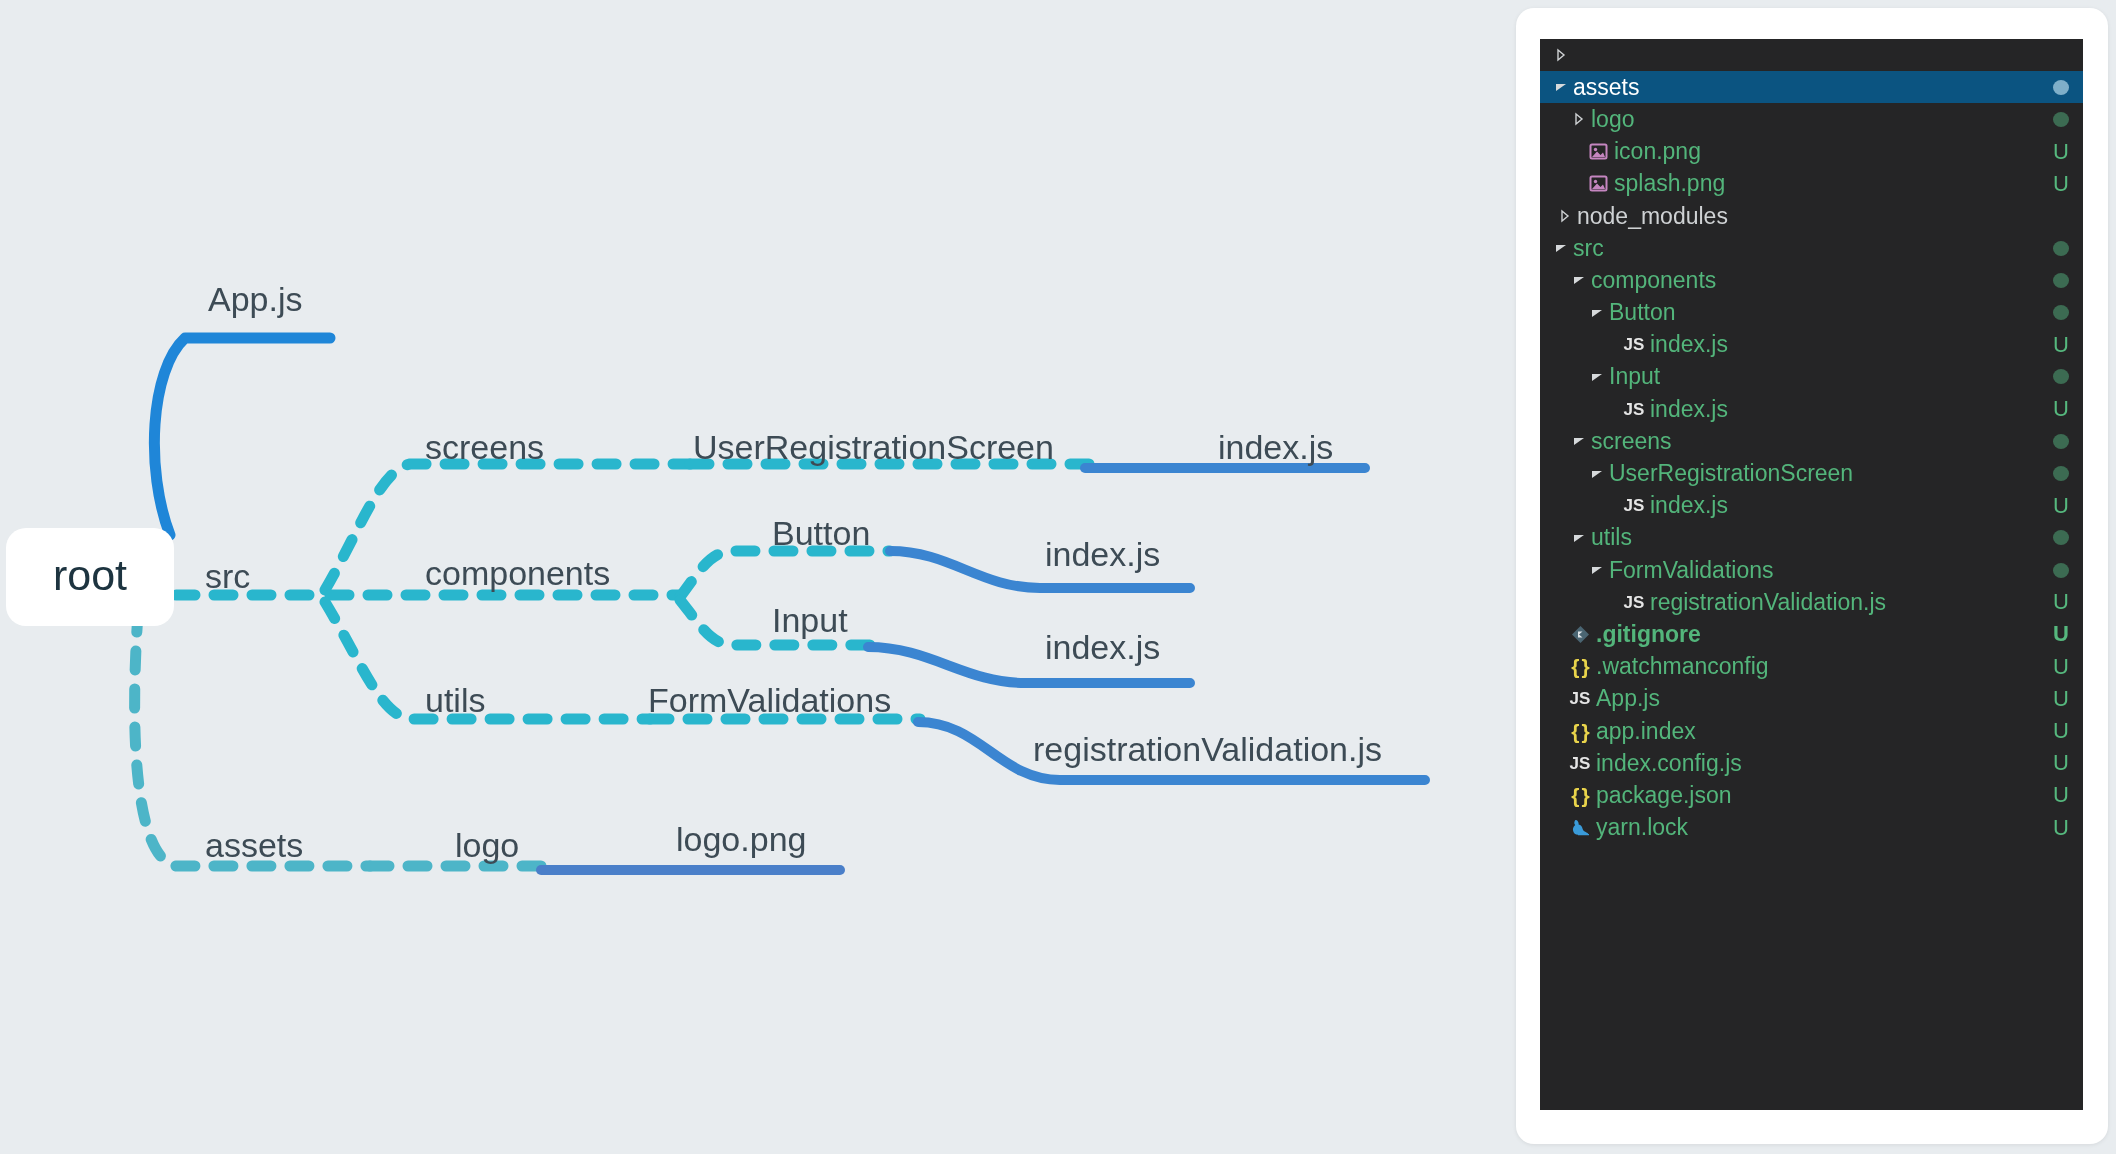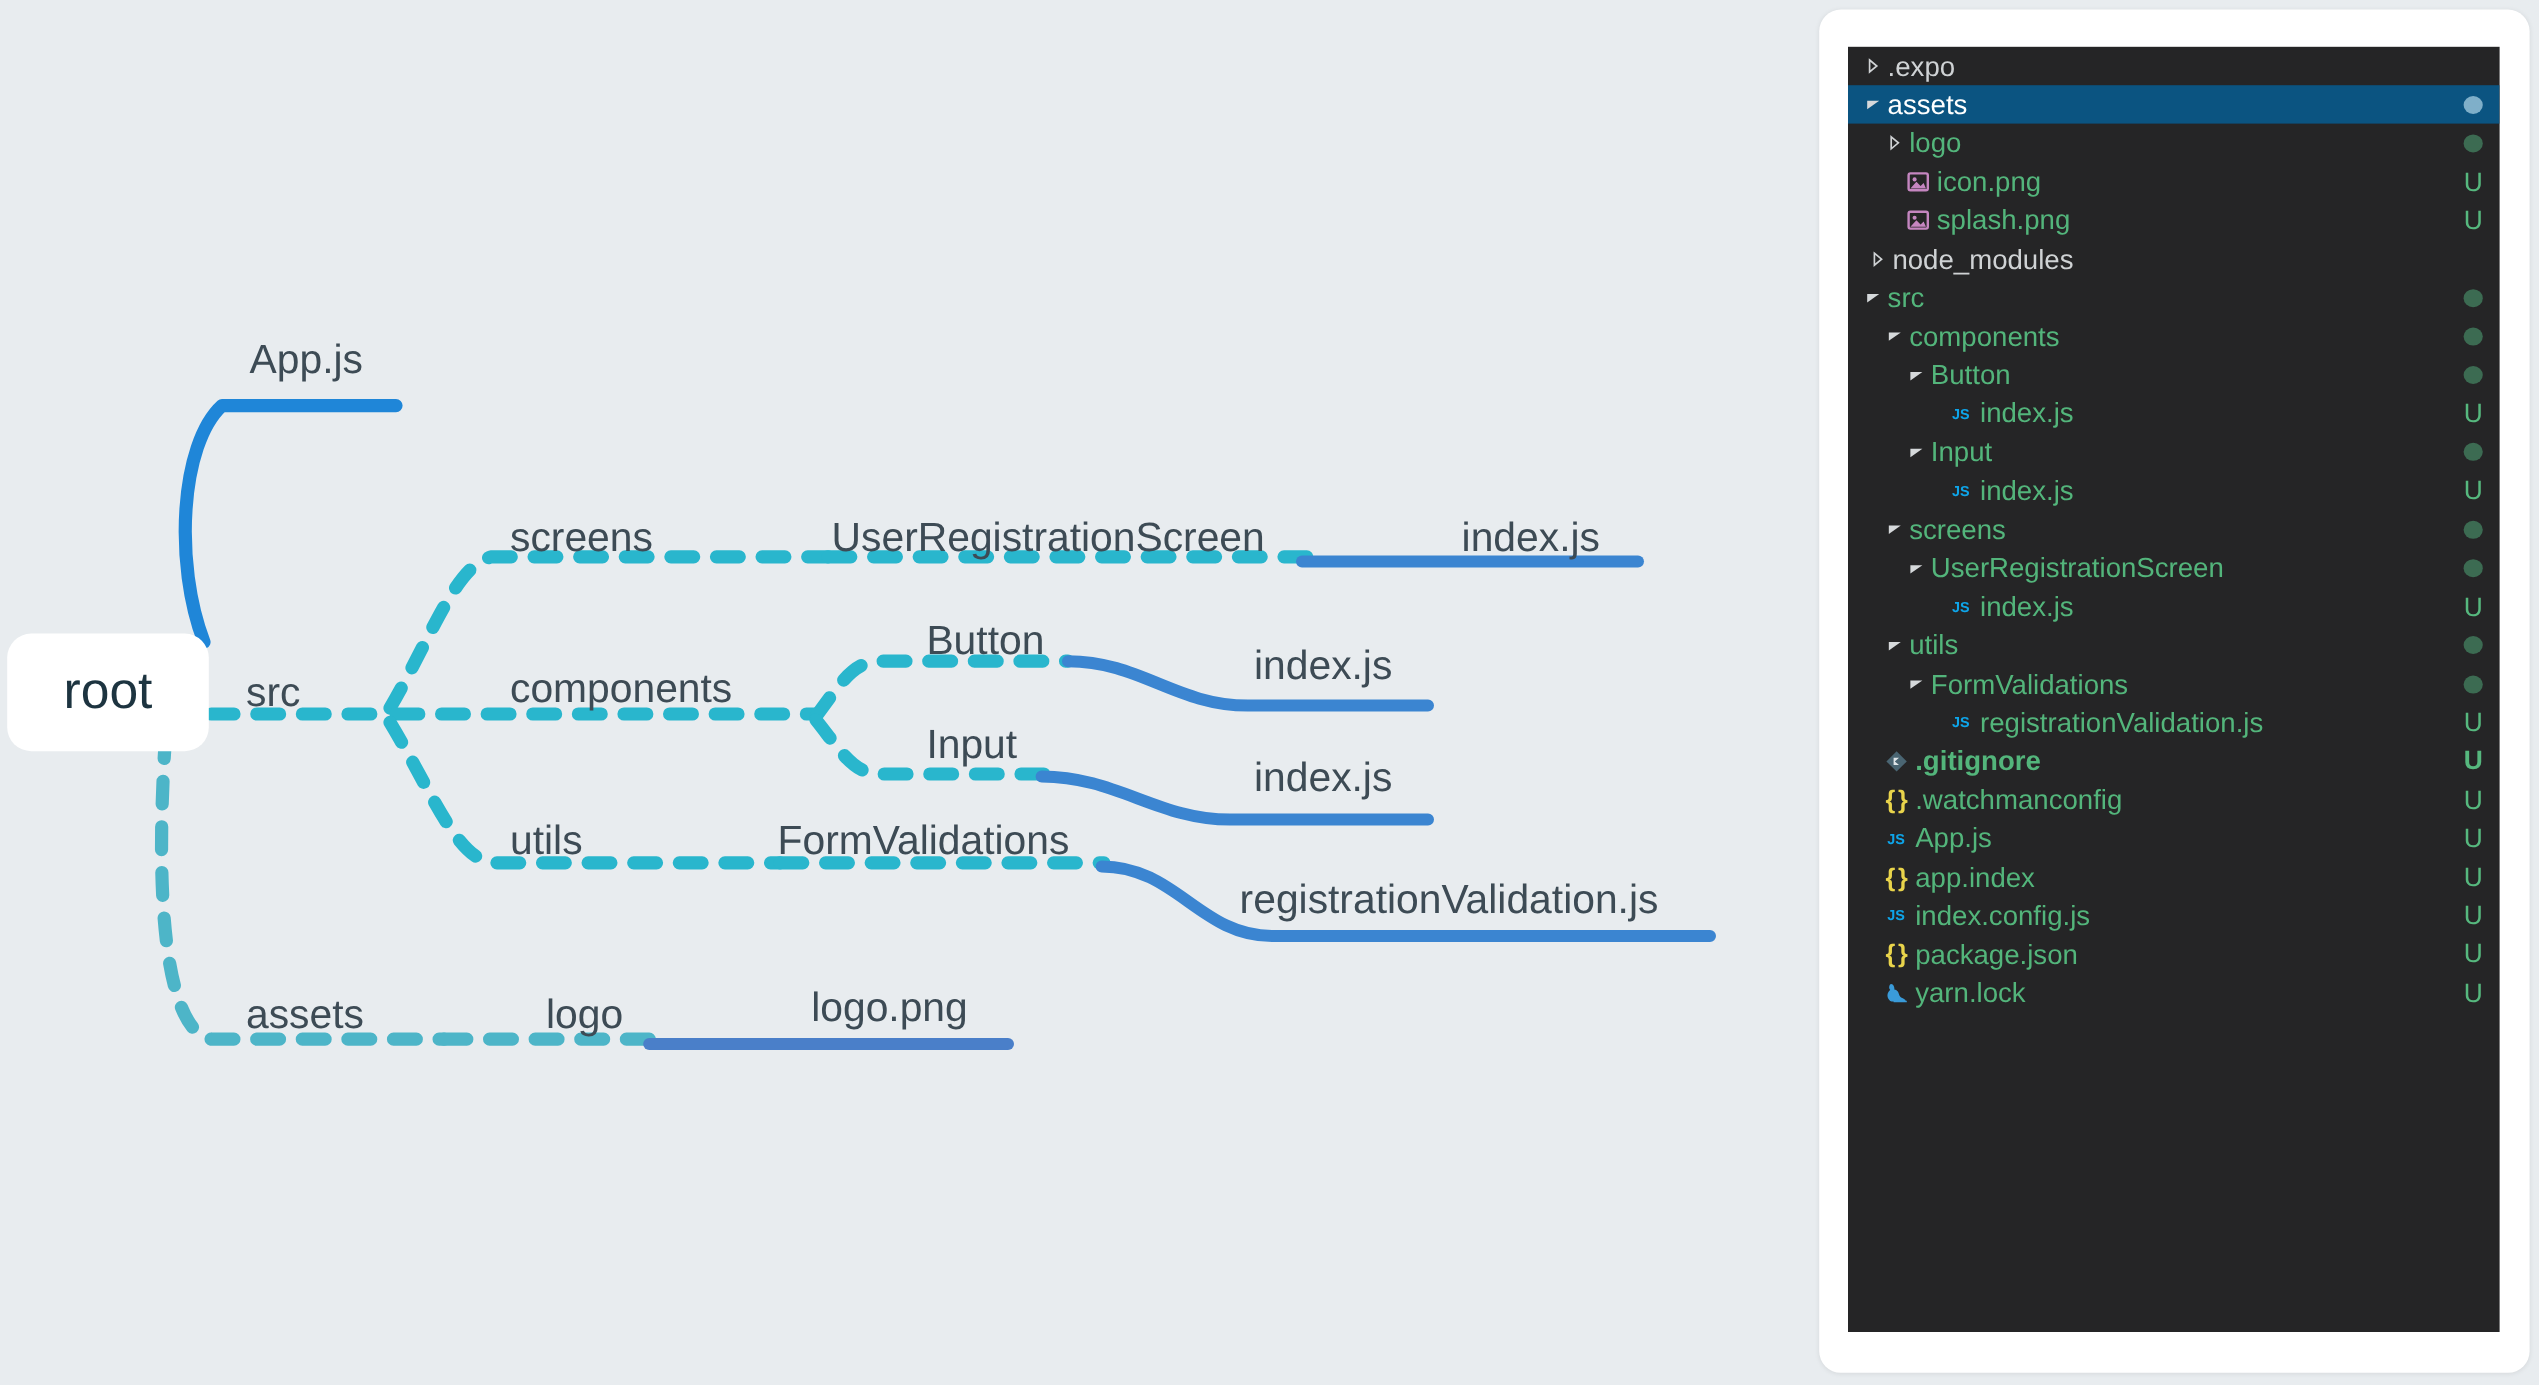--- a/index.html
+++ b/index.html
@@ -98,23 +98,23 @@
   .ficon .brace {
     font-family: "Liberation Sans", sans-serif;
     font-size: 21px;
     font-weight: bold;
     color: #e9d44b;
     line-height: 1;
     letter-spacing: -1px;
   }
   .ficon .jsmark {
     font-family: "Liberation Sans", sans-serif;
-    font-size: 12px;
+    font-size: 17px;
     font-weight: bold;
-    color: #0ea5e9;
+    color: #e5e5e5;
     line-height: 1;
   }
 
   .tree-label {
     font-family: "Liberation Sans", sans-serif;
     font-size: 23px;
     white-space: nowrap;
     overflow: hidden;
     text-overflow: ellipsis;
     flex: 1 1 auto;
@@ -191,21 +191,20 @@
 
 <div id="explorer-panel">
   <div id="explorer-tree">
       <div class="tree-row" style="padding-left: 12px;">
         <span class="twisty">
           <svg width="12" height="14" viewBox="0 0 12 14">
             <path d="M3 2 L9 7 L3 12 Z" fill="none" stroke="#cfd2d4" stroke-width="1.4"></path>
           </svg>
         </span>
         <span class="ficon" style="width: 0px; flex-basis: 0px; margin-right: 4px;"></span>
-        <span class="tree-label c-gray">.expo</span>
         <span class="badge"></span>
       </div>
       <div class="tree-row selected" style="padding-left: 12px;">
         <span class="twisty">
           <svg width="14" height="14" viewBox="0 0 14 14">
             <path d="M2 4 L12 4 L2 11 Z" fill="#d6d9db"></path>
           </svg>
         </span>
         <span class="ficon" style="width: 0px; flex-basis: 0px; margin-right: 4px;"></span>
         <span class="tree-label c-white">assets</span>

